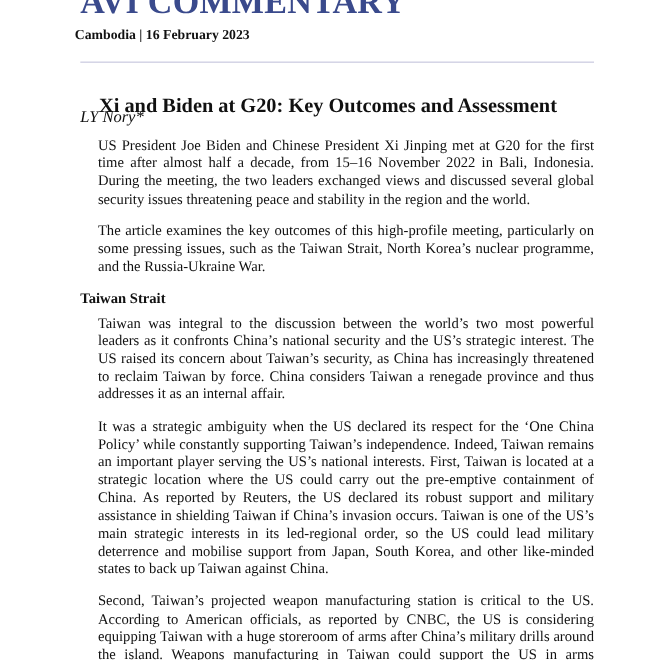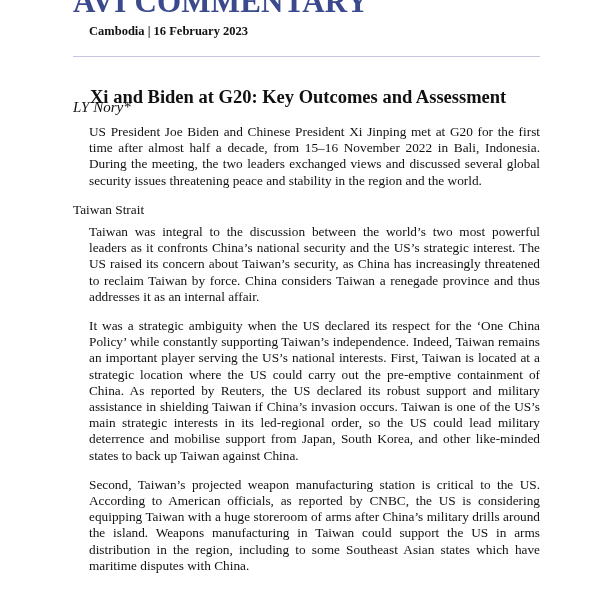--- a/index.html
+++ b/index.html
@@ -23,21 +23,21 @@
       font-weight: bold;
       font-size: 31px;
       letter-spacing: 0.2px;
       color: #3a4a8c;
       margin: 0;
       line-height: 31px;
       white-space: nowrap;
     }
     .dateline {
       position: absolute;
-      left: 89px;
+      left: 68px;
       top: 24px;
       font-weight: bold;
       font-size: 12.5px;
       line-height: 15px;
       white-space: nowrap;
     }
     .divider {
       position: absolute;
       left: 73px;
       top: 56px;
@@ -73,35 +73,36 @@
       line-height: 16.2px;
       text-align: justify;
     }
     .body p {
       margin: 0 0 13px 16px;
       text-align: justify;
       text-align-last: left;
     }
     .body h3 {
       font-size: 13.3px;
-      font-weight: normal;
+      font-weight: bold;
       margin: 0 0 6px 0;
       line-height: 16.2px;
     }
   </style>
 </head>
 <body>
 
 <h1 class="series-title">AVI COMMENTARY</h1>
 <div class="dateline">Cambodia | 16 February 2023</div>
 <div class="divider"></div>
 
 <h2 class="article-title">Xi and Biden at G20: Key Outcomes and Assessment</h2>
 <div class="author">LY Nory*</div>
 
 <div class="body">
   <p>US President Joe Biden and Chinese President Xi Jinping met at G20 for the first time after almost half a decade, from 15–16 November 2022 in Bali, Indonesia. During the meeting, the two leaders exchanged views and discussed several global security issues threatening peace and stability in the region and the world.</p>
+  <p>The article examines the key outcomes of this high-profile meeting, particularly on some pressing issues, such as the Taiwan Strait, North Korea’s nuclear programme, and the Russia-Ukraine War.</p>
   <h3>Taiwan Strait</h3>
   <p>Taiwan was integral to the discussion between the world’s two most powerful leaders as it confronts China’s national security and the US’s strategic interest. The US raised its concern about Taiwan’s security, as China has increasingly threatened to reclaim Taiwan by force. China considers Taiwan a renegade province and thus addresses it as an internal affair.</p>
   <p>It was a strategic ambiguity when the US declared its respect for the ‘One China Policy’ while constantly supporting Taiwan’s independence. Indeed, Taiwan remains an important player serving the US’s national interests. First, Taiwan is located at a strategic location where the US could carry out the pre-emptive containment of China. As reported by Reuters, the US declared its robust support and military assistance in shielding Taiwan if China’s invasion occurs. Taiwan is one of the US’s main strategic interests in its led-regional order, so the US could lead military deterrence and mobilise support from Japan, South Korea, and other like-minded states to back up Taiwan against China.</p>
   <p>Second, Taiwan’s projected weapon manufacturing station is critical to the US. According to American officials, as reported by CNBC, the US is considering equipping Taiwan with a huge storeroom of arms after China’s military drills around the island. Weapons manufacturing in Taiwan could support the US in arms distribution in the region, including to some Southeast Asian states which have maritime disputes with China.</p>
 
 </div>
 
 </body></html>

